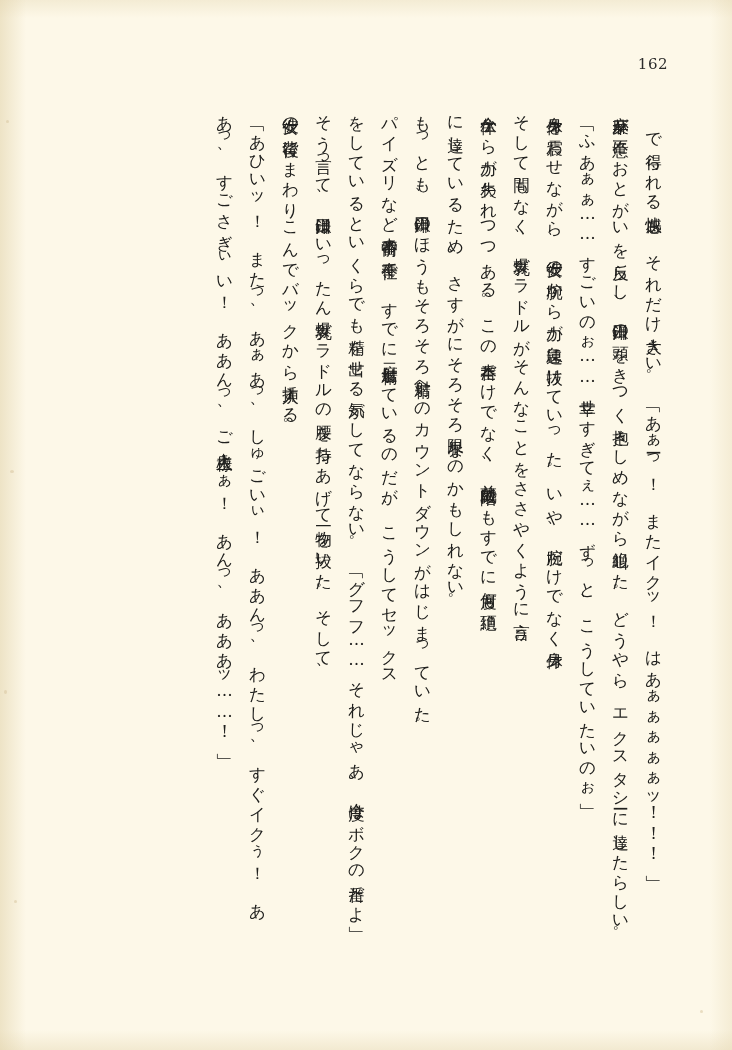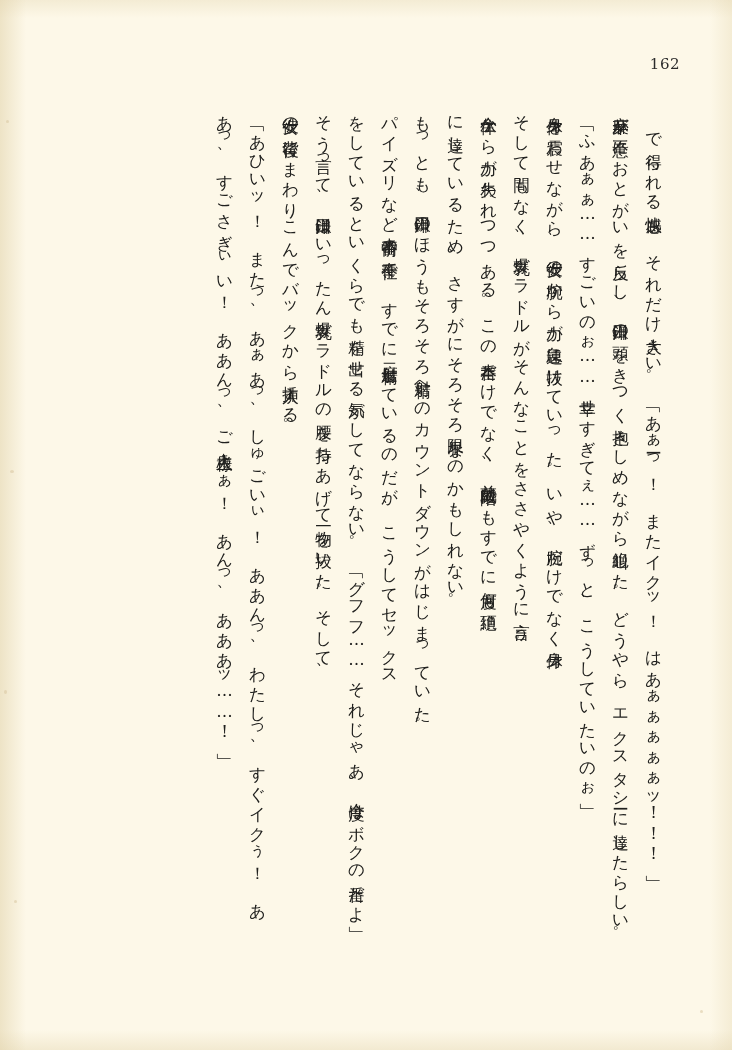--- a/index.html
+++ b/index.html
@@ -30,21 +30,21 @@
   .speck {
     position: absolute;
     background: #d9c7a0;
     border-radius: 50%;
     opacity: .55;
   }
 
   .page-number {
     position: absolute;
     top: 55px;
-    right: 52px;
+    right: 64px;
     font-size: 15px;
     color: #2b2b2b;
     letter-spacing: .5px;
   }
 
   
   .body-text {
     position: absolute;
     top: 104px;
     right: 62px;

